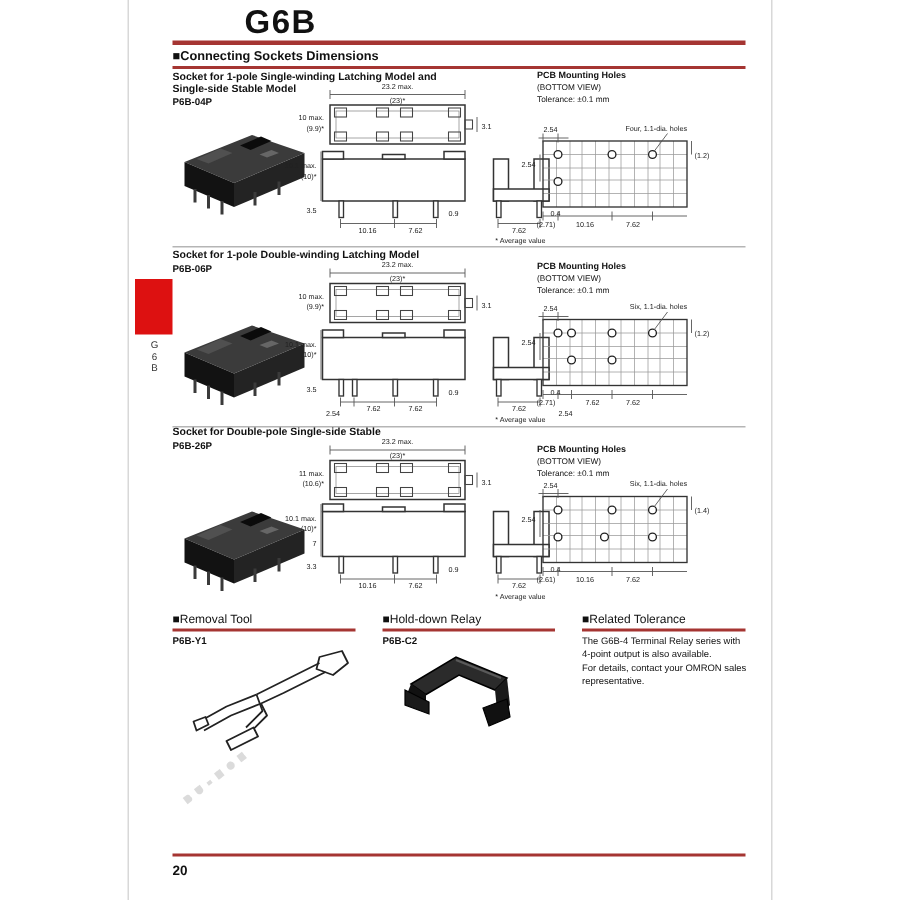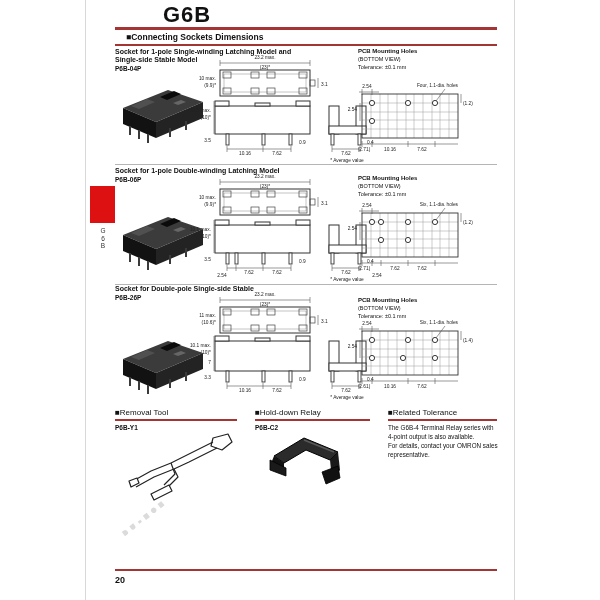--- a/index.html
+++ b/index.html
@@ -3,21 +3,21 @@
 <meta charset="utf-8">
 <style>
   html,body{margin:0;padding:0;background:#fff;}
   #page{position:relative;width:600px;height:600px;background:#fff;overflow:hidden;
         font-family:"Liberation Sans",sans-serif;color:#111;}
   .edge{position:absolute;top:0;bottom:0;width:1px;background:#d8d8d8;}
   .abs{position:absolute;white-space:nowrap;}
   .h-title{left:115px;top:2px;font-size:22px;font-weight:bold;letter-spacing:1px;margin-left:48px;}
   .h-product{left:115px;top:14px;width:382px;text-align:right;font-size:10px;font-weight:bold;}
   .rule{position:absolute;left:115px;width:382px;background:#a53532;}
-  .sec-head{left:115px;top:32px;font-size:8.5px;font-weight:bold;margin-left:11px;}
+  .sec-head{left:115px;top:32px;font-size:8.5px;font-weight:bold;}
   .section{position:absolute;left:115px;width:385px;}
   .stitle{position:absolute;left:0;font-size:7px;font-weight:bold;white-space:nowrap;}
   .smodel{position:absolute;left:0;font-size:6.5px;font-weight:bold;white-space:nowrap;}
   .pcbt1{position:absolute;left:243px;font-size:6px;font-weight:bold;white-space:nowrap;}
   .pcbt2{position:absolute;left:243px;font-size:5.5px;white-space:nowrap;}
   .sep{position:absolute;left:115px;width:382px;height:1px;background:#b5b5b5;}
   .draw{position:absolute;left:0;top:0;}
   svg{font-family:"Liberation Sans",sans-serif;}
   svg text{fill:#222;font-size:4.8px;}
   .tm{text-anchor:middle;} .te{text-anchor:end;}

